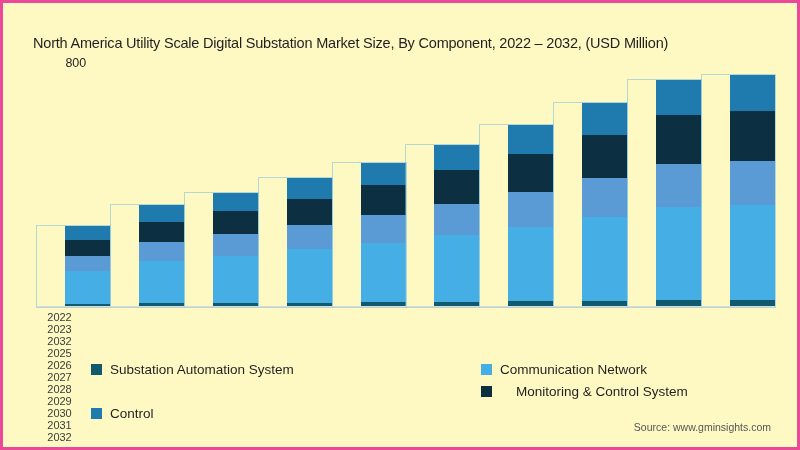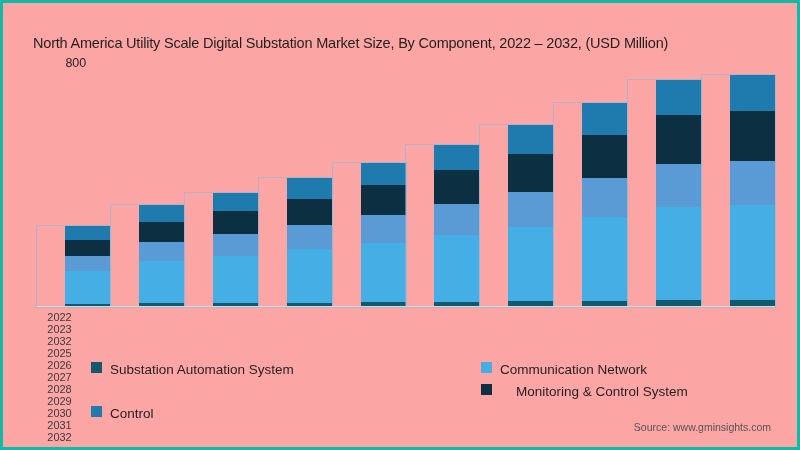--- a/index.html
+++ b/index.html
@@ -4,22 +4,22 @@
 <style>
   html,body{margin:0;padding:0;}
   body{
     width:800px;height:450px;
     background:#ffffff;
     font-family:"Liberation Sans", sans-serif;
     overflow:hidden;
   }
   #frame{
     position:absolute;inset:0;
-    border:3px solid #14b8a6;
-    background:#fca5a5;
+    border:3px solid #ec4899;
+    background:#fef9c3;
     box-sizing:border-box;
   }
   #chart-title{
     position:absolute;left:30px;top:32px;
     font-size:14.5px;color:#231f20;
     letter-spacing:-0.2px;white-space:nowrap;
   }
   
   #plot{
     position:absolute;
@@ -68,21 +68,21 @@
   }
   
   #legend{
     position:absolute;left:88px;top:355px;
     width:640px;
     display:grid;
     grid-template-columns:390px auto;
     grid-auto-rows:22px;
     align-items:center;
   }
-  .legend-item{display:flex;}
+  .legend-item{display:flex;align-items:center;}
   .swatch{
     width:11px;height:11px;
     margin-right:8px;flex:none;
   }
   .legend-text{font-size:13.5px;color:#231f20;white-space:nowrap;}
   #source{
     position:absolute;right:26px;bottom:14px;
     font-size:10.5px;color:#555555;
   }
 </style>

